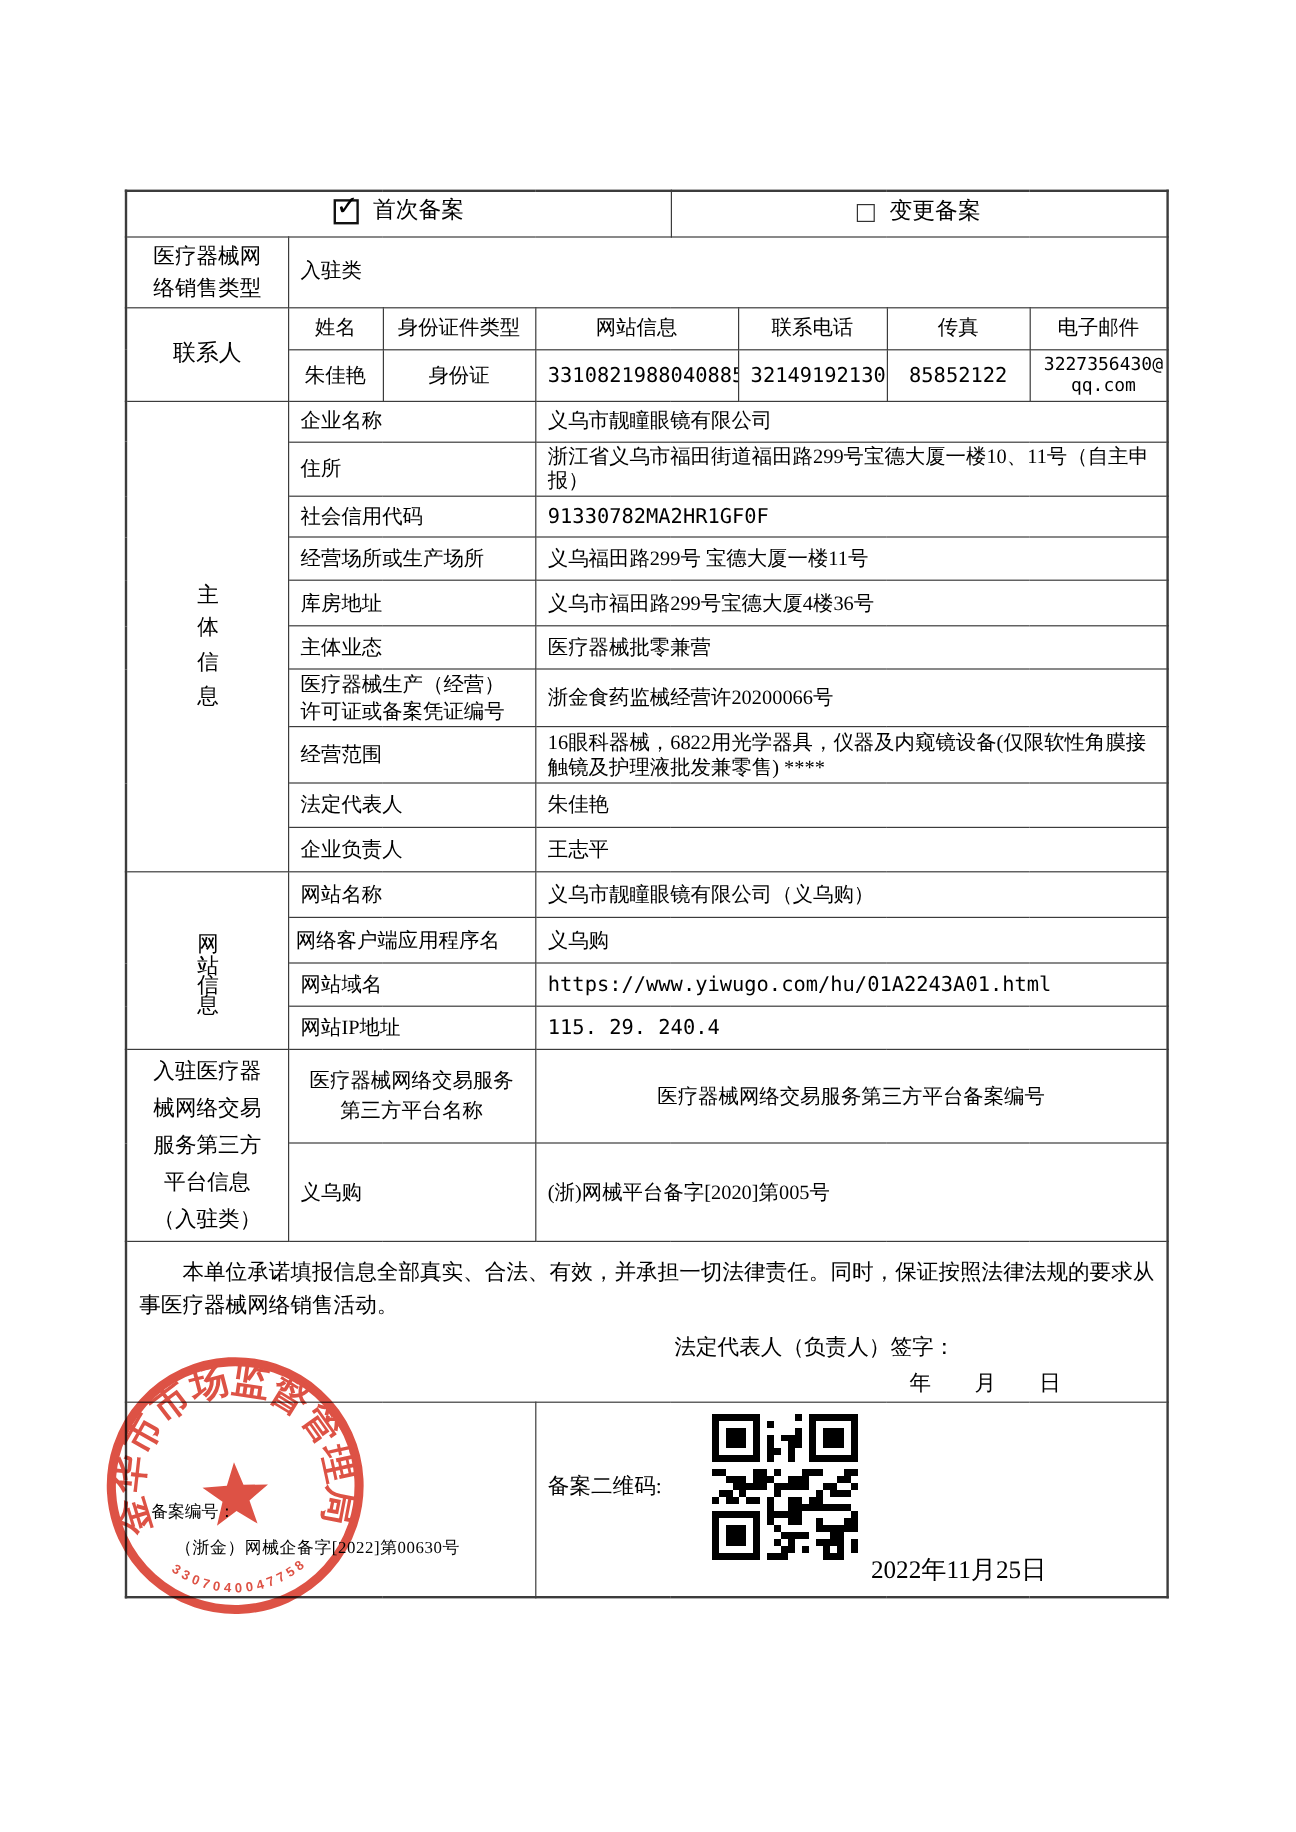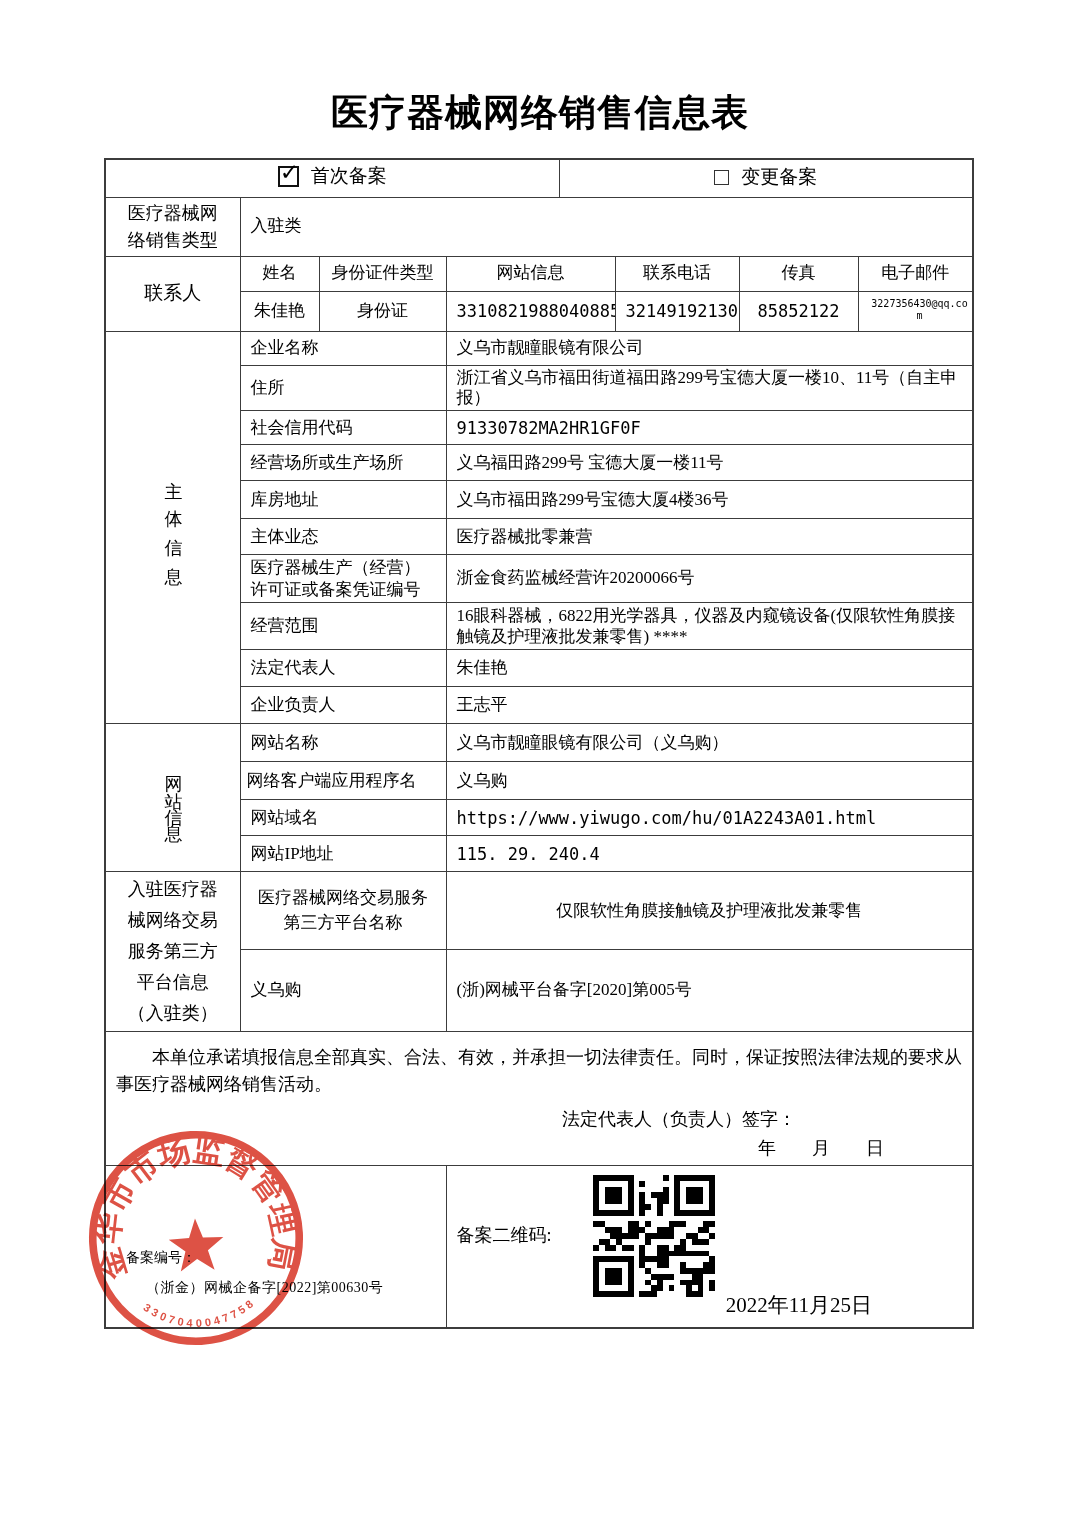--- a/index.html
+++ b/index.html
@@ -26,21 +26,21 @@
   td.seclabel{text-align:center;padding:2px 6px;}
   .prewrap{white-space:pre-line;}
   .vlabel{
     writing-mode:vertical-rl;text-orientation:upright;
     display:inline-block;font-size:18px;letter-spacing:1.6em;margin:auto;
   }
   .vlabel.short{letter-spacing:0.9em;}
   .ptf-label{font-size:18px;line-height:1.72;text-align:center;}
   .type-label{font-size:18px;line-height:1.5;text-align:center;}
   .mono{font-family:"DejaVu Sans Mono","Liberation Mono",monospace;font-size:16px;}
-  .email-val{display:inline-block;width:102px;word-break:break-all;font-size:10px;line-height:1.2;text-align:center;}
+  .email-val{display:inline-block;width:102px;word-break:break-all;font-size:15px;line-height:1.2;text-align:center;}
   
   .chkcell{text-align:center;}
   .chkwrap{display:inline-flex;align-items:center;gap:12px;font-size:19px;}
   .cb{position:relative;display:inline-block;box-sizing:border-box;}
   .cb.checked{width:21px;height:21px;border:2.5px solid #111;}
   .cb.checked .tick{
     position:absolute;left:0px;top:-7px;font-size:23px;font-weight:bold;line-height:1;
     font-family:"DejaVu Sans",sans-serif;
   }
   .cb.empty{width:15px;height:15px;border:1.5px solid #333;}
@@ -62,21 +62,20 @@
     position:absolute;left:86px;top:1128px;width:220px;height:220px;
     opacity:0.88;mix-blend-mode:multiply;transform:rotate(-3deg);
     pointer-events:none;
   }
 </style>
 </head>
 <body>
 
 <div class="page">
 
-  <h1 class="title">医疗器械网络销售信息表</h1>
 
   <table class="form">
     <colgroup>
       <col style="width:135px">
         <col style="width:79px">
         <col style="width:127px">
       <col style="width:113px">
         <col style="width:56px">
         <col style="width:124px">
       <col style="width:119px">
@@ -199,21 +198,21 @@
     <tr style="height:70px">
       <td rowspan="2" class="seclabel">
         <div class="prewrap ptf-label">入驻医疗器
 械网络交易
 服务第三方
 平台信息
 （入驻类）</div>
       </td>
       <td colspan="2" class="center prewrap" style="line-height:1.45">医疗器械网络交易服务
 第三方平台名称</td>
-      <td colspan="5" class="center">仅限软性角膜接触镜及护理液批发兼零售</td>
+      <td colspan="5" class="center">医疗器械网络交易服务第三方平台备案编号</td>
     </tr>
     <tr style="height:74px">
       <td colspan="2">义乌购</td>
       <td colspan="5">(浙)网械平台备字[2020]第005号</td>
     </tr>
 
     <tr style="height:117px">
       <td colspan="8" style="vertical-align:top;padding:4px">
         <div class="commit">
           <p>本单位承诺填报信息全部真实、合法、有效，并承担一切法律责任。同时，保证按照法律法规的要求从事医疗器械网络销售活动。</p>

